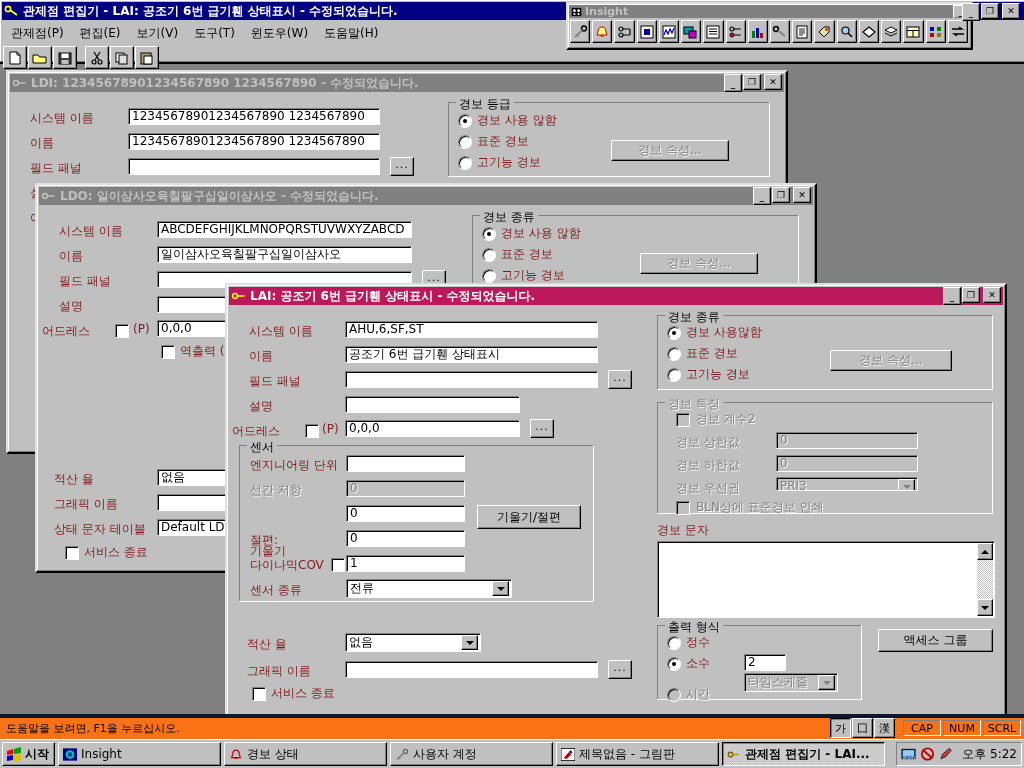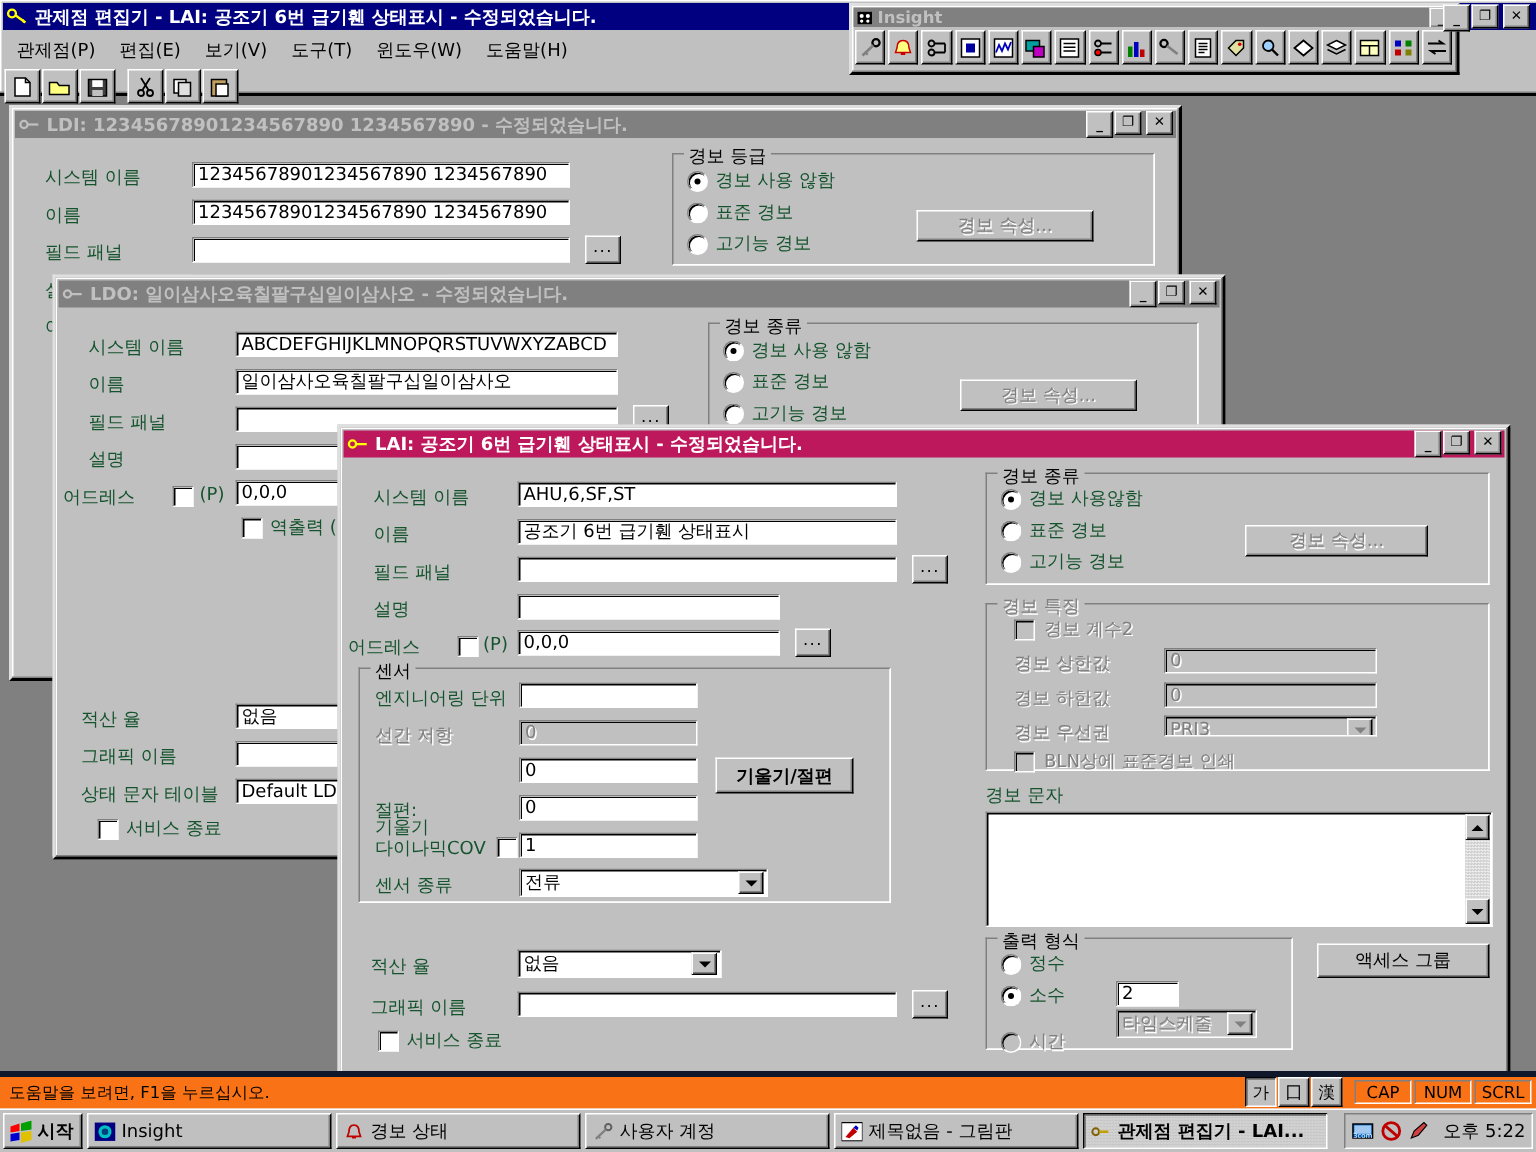--- a/index.html
+++ b/index.html
@@ -48,21 +48,21 @@
   .tbtn{
     width:22px;height:21px;background:#c0c0c0;margin-right:1px;
     border-top:1px solid #ffffff;border-left:1px solid #ffffff;
     border-right:1px solid #000000;border-bottom:1px solid #000000;
     box-shadow:inset -1px -1px 0 #808080;
     display:flex;align-items:center;justify-content:center;
   }
   .sep{width:7px;}
 
   
-  .lbl{font-size:12px;color:#14532d;white-space:nowrap;}
+  .lbl{font-size:12px;color:#7f1d1d;white-space:nowrap;}
   .lbl.dis{color:#808080;text-shadow:1px 1px 0 #ffffff;}
   .field{
     height:17px;background:#ffffff;box-sizing:border-box;
     border-top:1px solid #808080;border-left:1px solid #808080;
     border-right:1px solid #ffffff;border-bottom:1px solid #ffffff;
     box-shadow:inset 1px 1px 0 #000000;
     font-size:12px;line-height:15px;padding:0 2px 0 3px;
     white-space:nowrap;overflow:hidden;color:#000;
   }
   .field.dis{background:#c0c0c0;color:#808080;text-shadow:1px 1px 0 #fff;}
@@ -571,21 +571,21 @@
       <div class="field" style="position:absolute;left:106px;top:109px;width:119px;">1</div>
 
       <div class="lbl" style="position:absolute;left:10px;top:136px;">센서 종류</div>
       <div class="field combo" style="position:absolute;left:106px;top:133px;width:166px;height:19px;line-height:17px;">
         <span>전류</span>
         <span class="arrow">
             <i></i>
           </span>
       </div>
 
-      <div class="btn" style="position:absolute;left:237px;top:59px;width:92px;height:24px;font-weight:bold;">기울기/절편</div>
+      <div class="btn" style="position:absolute;left:237px;top:59px;width:104px;height:24px;">기울기/절편</div>
     </div>
 
     <div class="lbl" style="position:absolute;left:20px;top:351px;">적산 율</div>
     <div class="field combo" style="position:absolute;left:118px;top:348px;width:136px;height:19px;line-height:17px;">
       <span>없음</span>
       <span class="arrow">
           <i></i>
         </span>
     </div>
 

